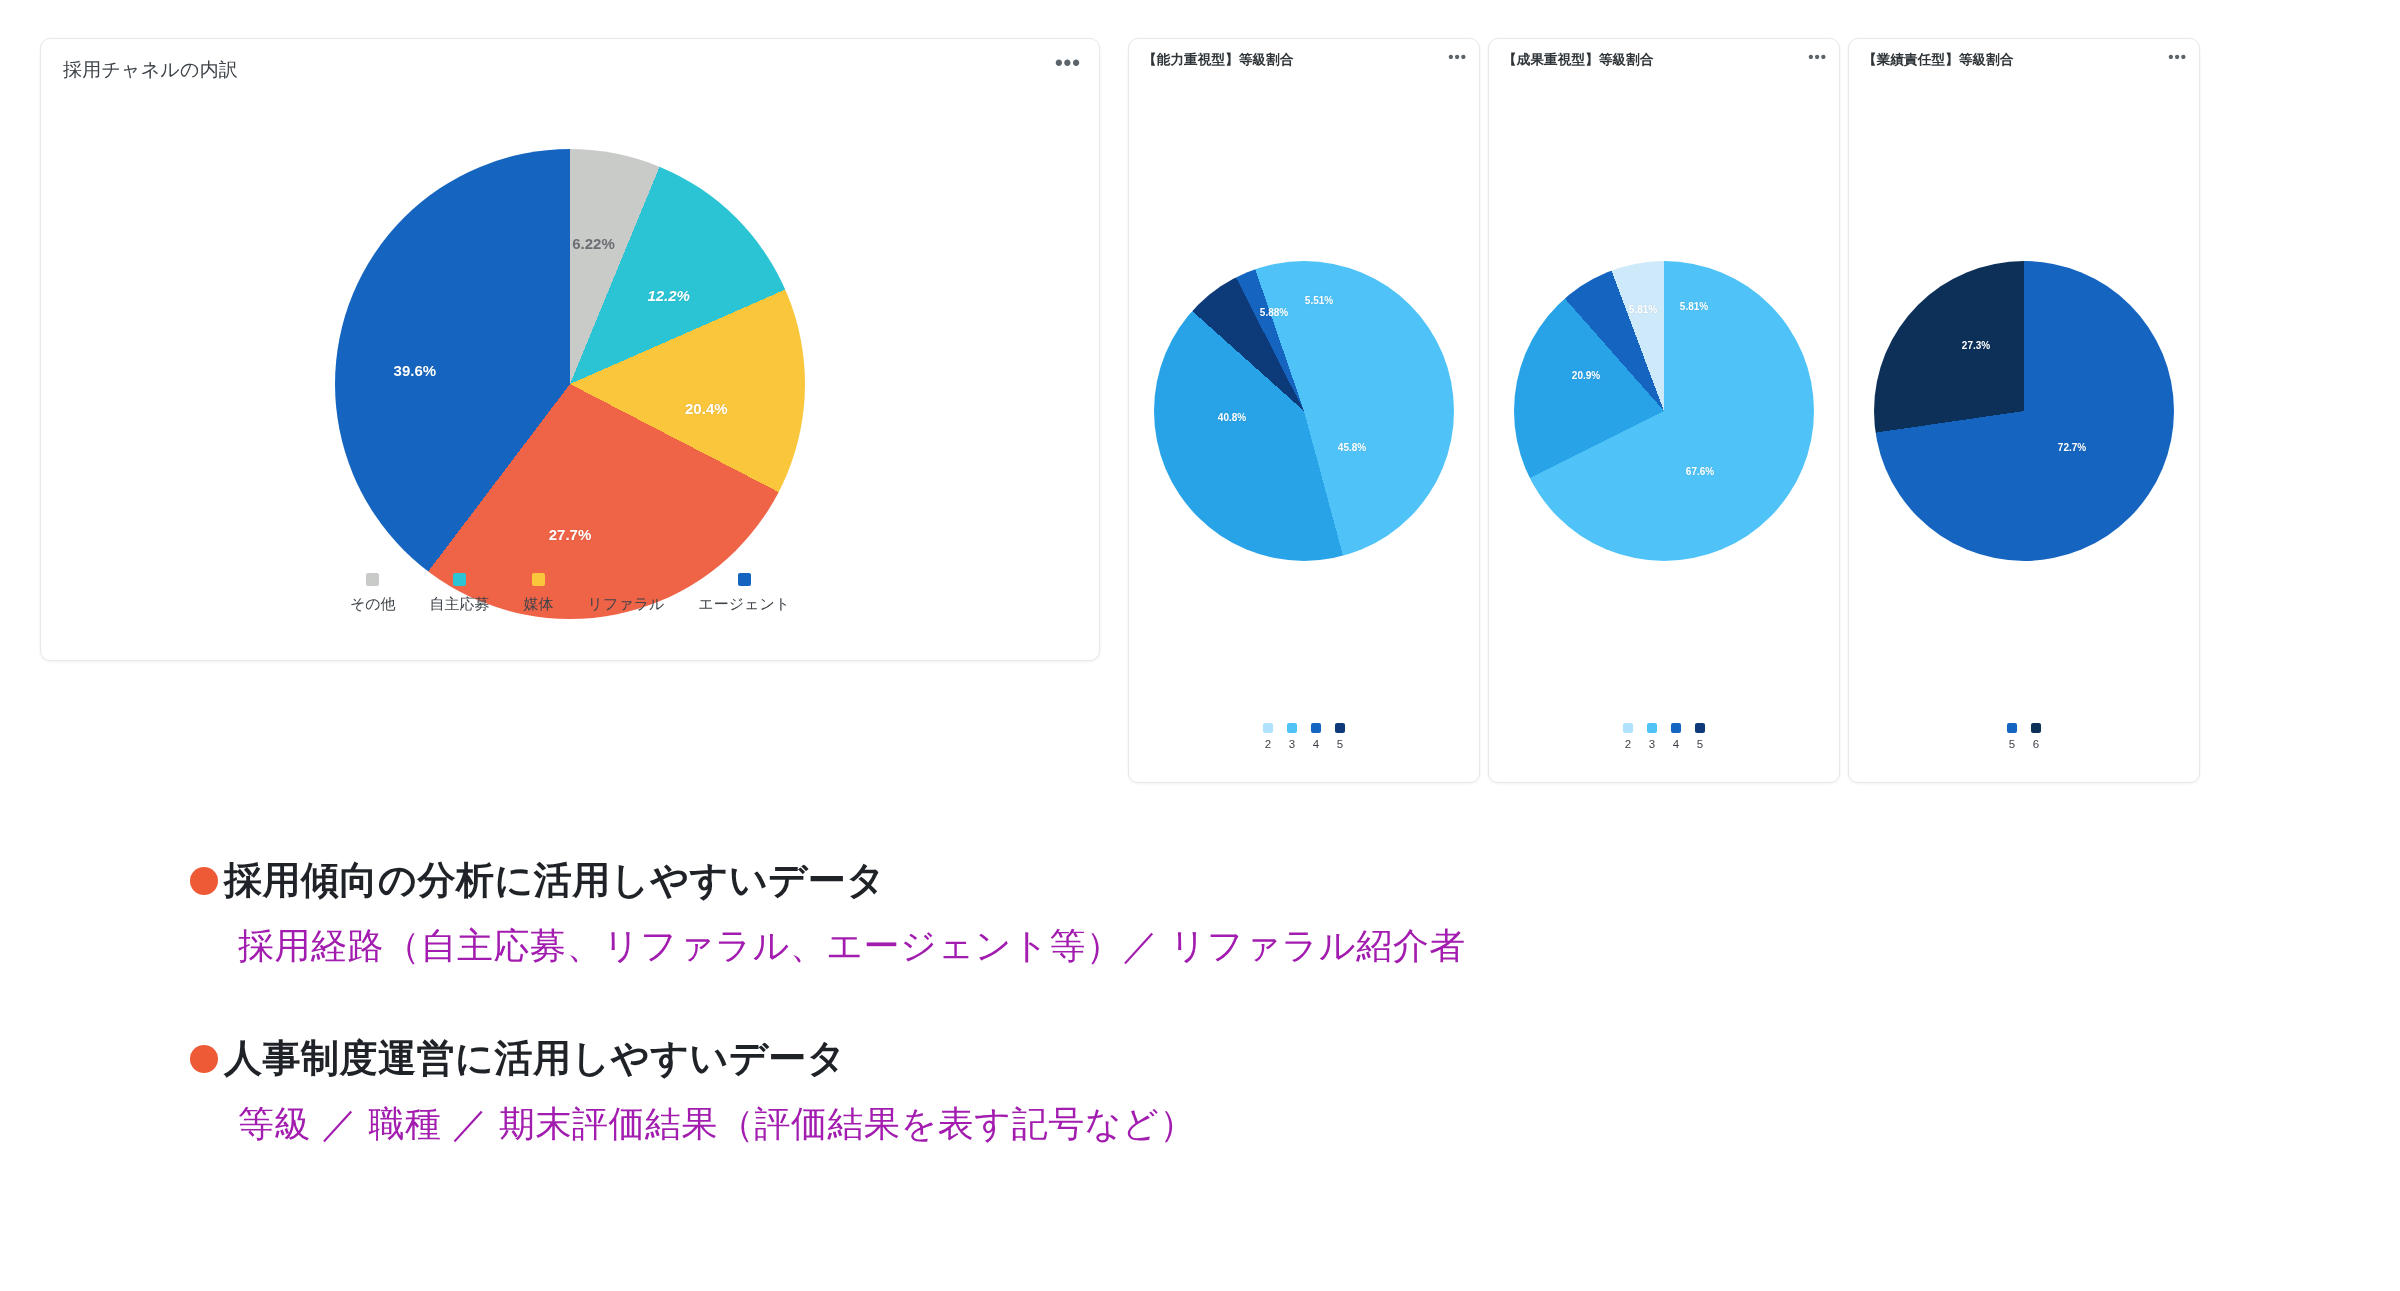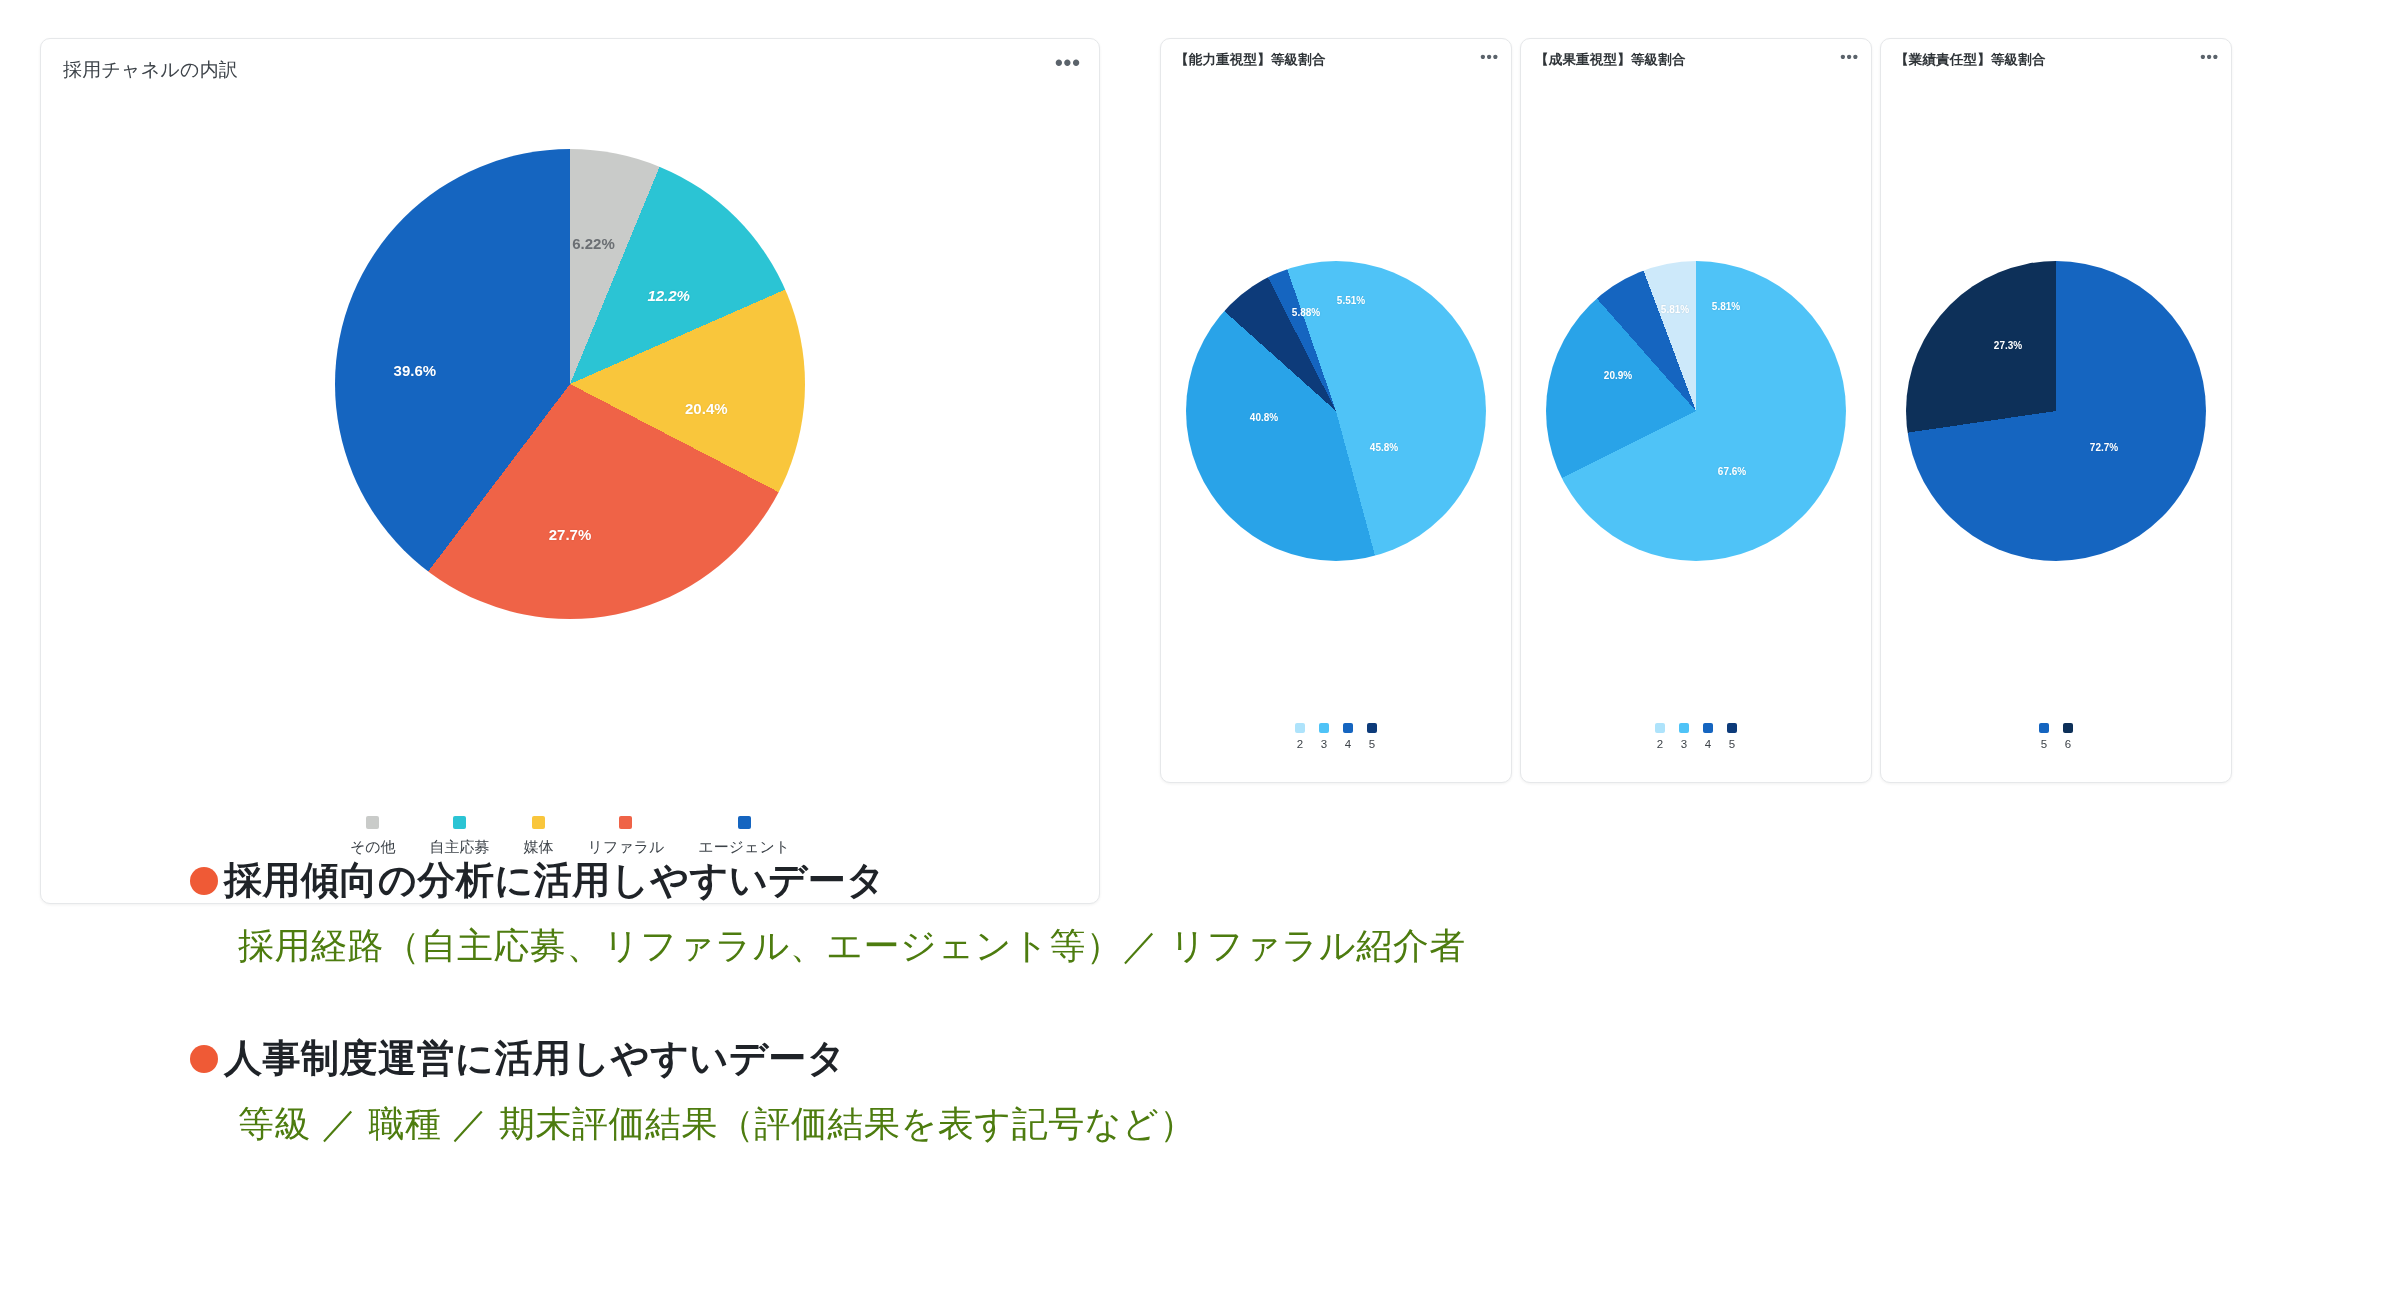--- a/index.html
+++ b/index.html
@@ -67,22 +67,22 @@
   }
   .card.small .kebab {
     right: 12px;
     top: 14px;
     font-size: 15px;
   }
 
   
   .card.big {
     width: 1060px;
-    height: 866px;
-    margin-right: 60px;
+    height: 623px;
+    margin-right: 28px;
   }
   .big-pie-wrap {
     position: absolute;
     left: 0;
     top: 110px;
     width: 100%;
     height: 470px;
     display: flex;
     align-items: center;
     justify-content: center;
@@ -201,21 +201,21 @@
   .bullet-title {
     font-size: 38px;
     font-weight: bold;
     color: #1f2328;
     letter-spacing: 0.5px;
   }
   .bullet-body {
     margin-left: 48px;
     margin-top: 16px;
     font-size: 36px;
-    color: #4d7c0f;
+    color: #a21caf;
     letter-spacing: 0.5px;
   }
 </style>
 </head>
 <body>
 
 <div class="cards-row">
 
   <div class="card big">
     <div class="card-title">採用チャネルの内訳</div>

